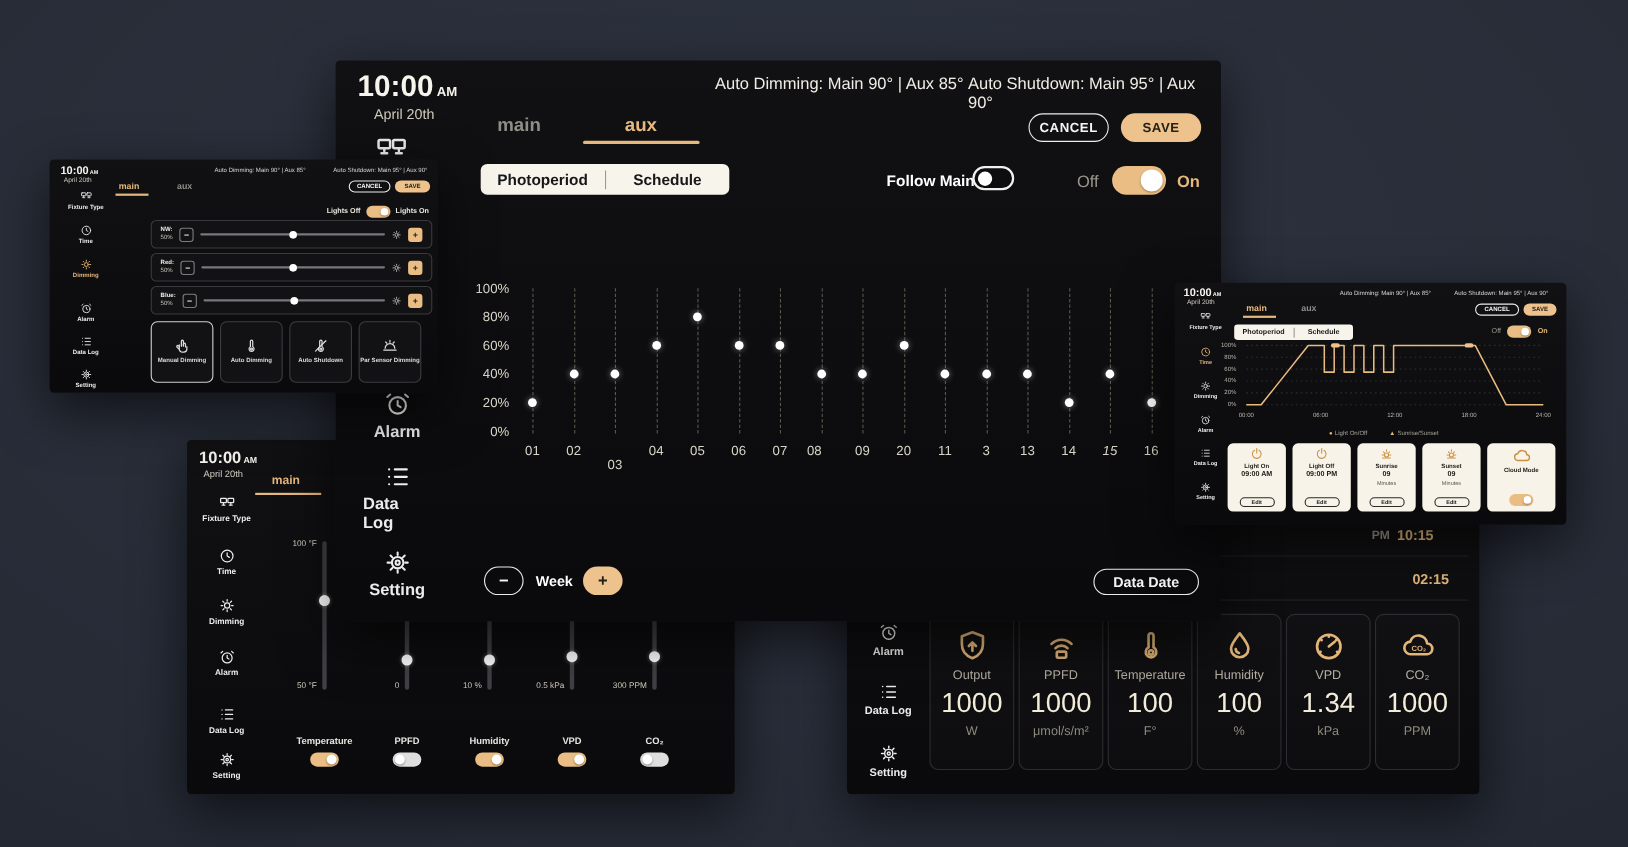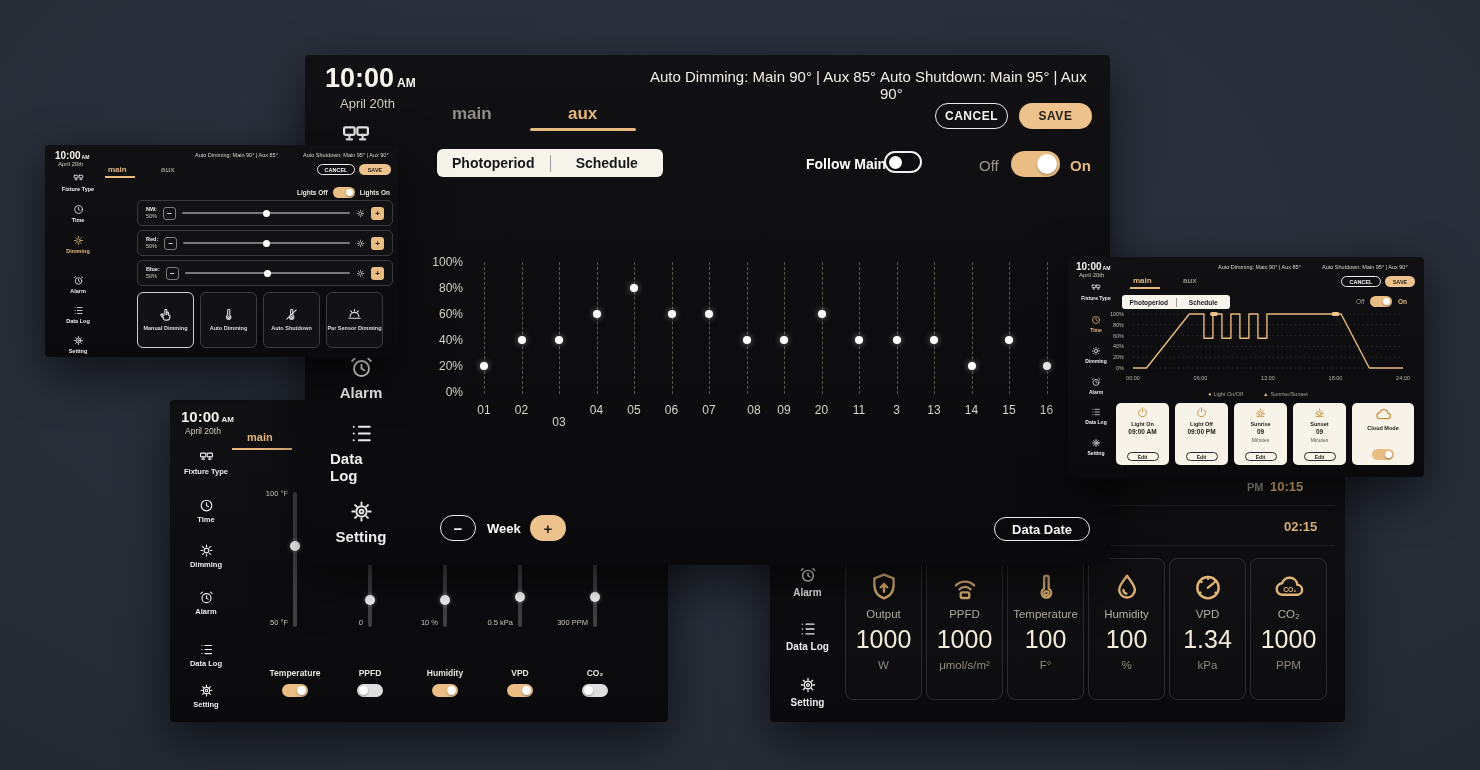--- a/index.html
+++ b/index.html
@@ -451,42 +451,42 @@
         <div class="dot" style="left: 225px; top: 27px;"></div>
         <div class="xlab" style="left: 216px;">05</div>
         <div class="colline" style="left: 266.5px;"></div>
         <div class="dot" style="left: 262.5px; top: 53px;"></div>
         <div class="xlab" style="left: 253.5px;">06</div>
         <div class="colline" style="left: 304px;"></div>
         <div class="dot" style="left: 300px; top: 53px;"></div>
         <div class="xlab" style="left: 291px;">07</div>
         <div class="colline" style="left: 341.5px;"></div>
         <div class="dot" style="left: 337.5px; top: 79px;"></div>
-        <div class="xlab" style="left: 336px;">08</div>
+        <div class="xlab" style="left: 316px; text-align: right;">08</div>
         <div class="colline" style="left: 379px;"></div>
         <div class="dot" style="left: 375px; top: 79px;"></div>
         <div class="xlab" style="left: 366px;">09</div>
         <div class="colline" style="left: 416.5px;"></div>
         <div class="dot" style="left: 412.5px; top: 53px;"></div>
         <div class="xlab" style="left: 403.5px;">20</div>
         <div class="colline" style="left: 454px;"></div>
         <div class="dot" style="left: 450px; top: 79px;"></div>
         <div class="xlab" style="left: 441px;">11</div>
         <div class="colline" style="left: 491.5px;"></div>
         <div class="dot" style="left: 487.5px; top: 79px;"></div>
         <div class="xlab" style="left: 478.5px;">3</div>
         <div class="colline" style="left: 529px;"></div>
         <div class="dot" style="left: 525px; top: 79px;"></div>
         <div class="xlab" style="left: 516px;">13</div>
         <div class="colline" style="left: 566.5px;"></div>
         <div class="dot" style="left: 562.5px; top: 105px;"></div>
         <div class="xlab" style="left: 553.5px;">14</div>
         <div class="colline" style="left: 604px;"></div>
         <div class="dot" style="left: 600px; top: 79px;"></div>
-        <div class="xlab" style="left: 591px;">15</div>
+        <div class="xlab" style="left: 591px; font-style: italic;">15</div>
         <div class="colline" style="left: 641.5px;"></div>
         <div class="dot" style="left: 637.5px; top: 105px;"></div>
         <div class="xlab" style="left: 628.5px;">16</div>
       </div>
 
     <div class="abs pill outline wk-minus">−</div>
     <div class="abs wk-lbl">Week</div>
     <div class="abs pill goldbg wk-plus">+</div>
     <div class="abs pill outline startdate">Data Date</div>
   </div>

